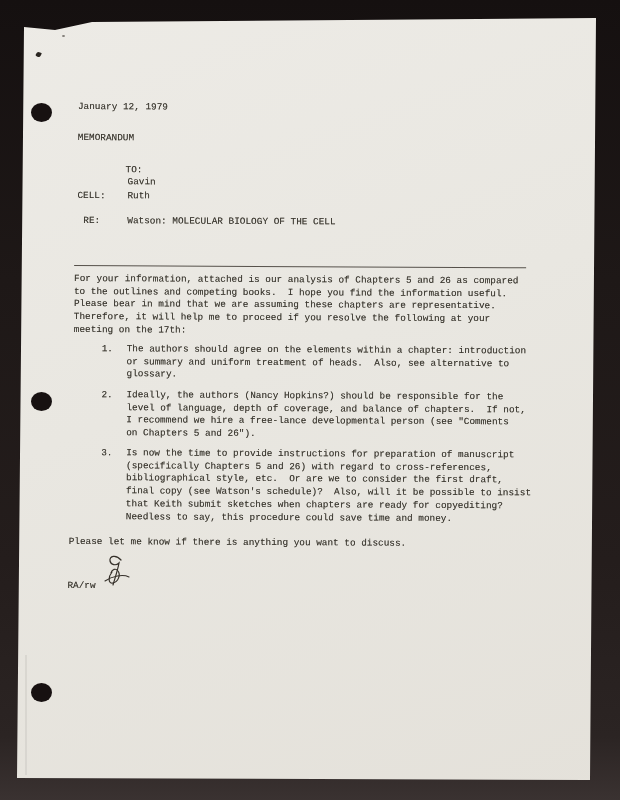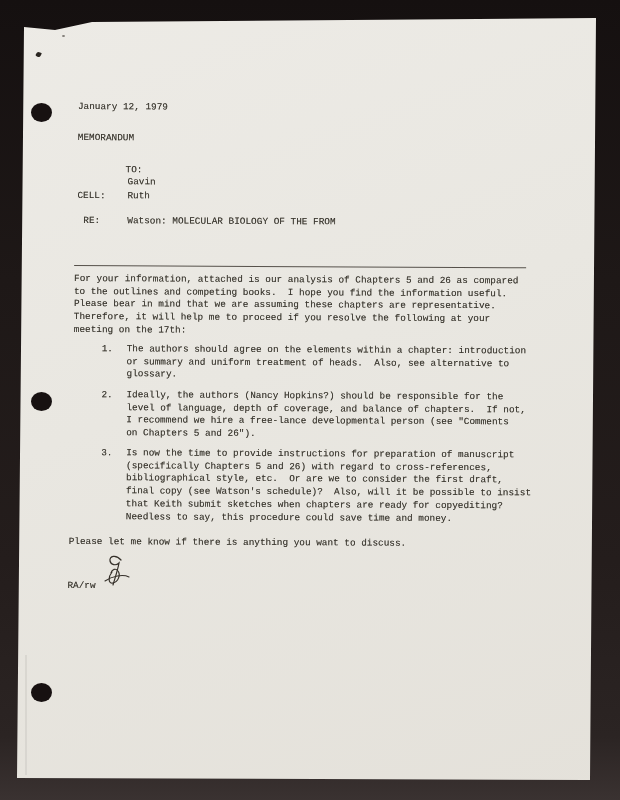--- a/index.html
+++ b/index.html
@@ -94,21 +94,21 @@
   <div class="typed">
 
     <div class="abs t-date">January 12, 1979</div>
     <div class="abs t-title">MEMORANDUM</div>
 
     <div class="abs lbl-to">TO:</div>
     <div class="abs val-to">Gavin</div>
     <div class="abs lbl-from">CELL:</div>
     <div class="abs val-from">Ruth</div>
     <div class="abs lbl-re">RE:</div>
-    <div class="abs val-re">Watson: MOLECULAR BIOLOGY OF THE FROM</div>
+    <div class="abs val-re">Watson: MOLECULAR BIOLOGY OF THE CELL</div>
 
     <div class="rule"></div>
 
     <div class="abs t-body">For your information, attached is our analysis of Chapters 5 and 26 as compared
 to the outlines and competing books.  I hope you find the information useful.
 Please bear in mind that we are assuming these chapters are representative.
 Therefore, it will help me to proceed if you resolve the following at your
 meeting on the 17th:</div>
 
     <div class="abs n1">1.</div>

